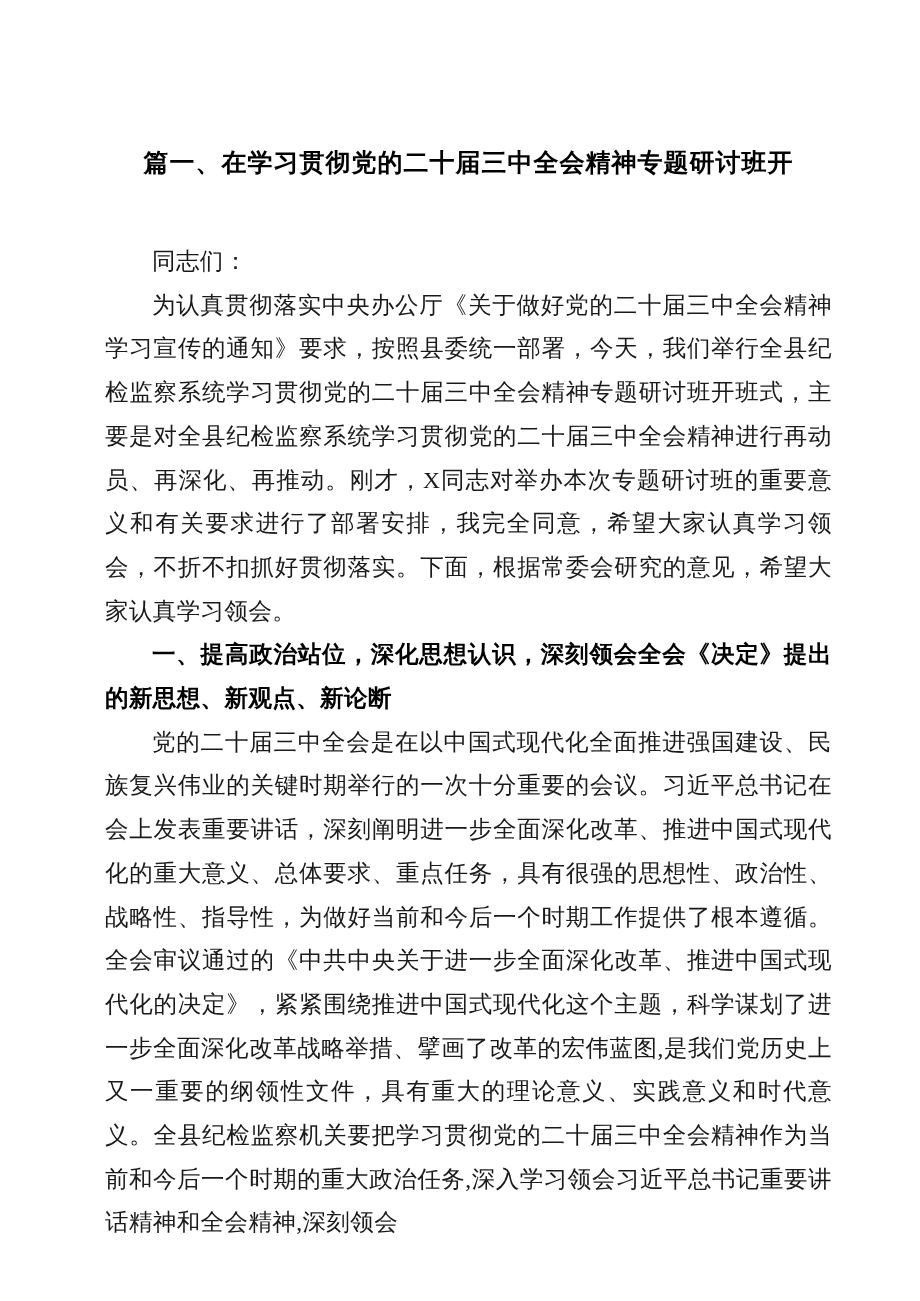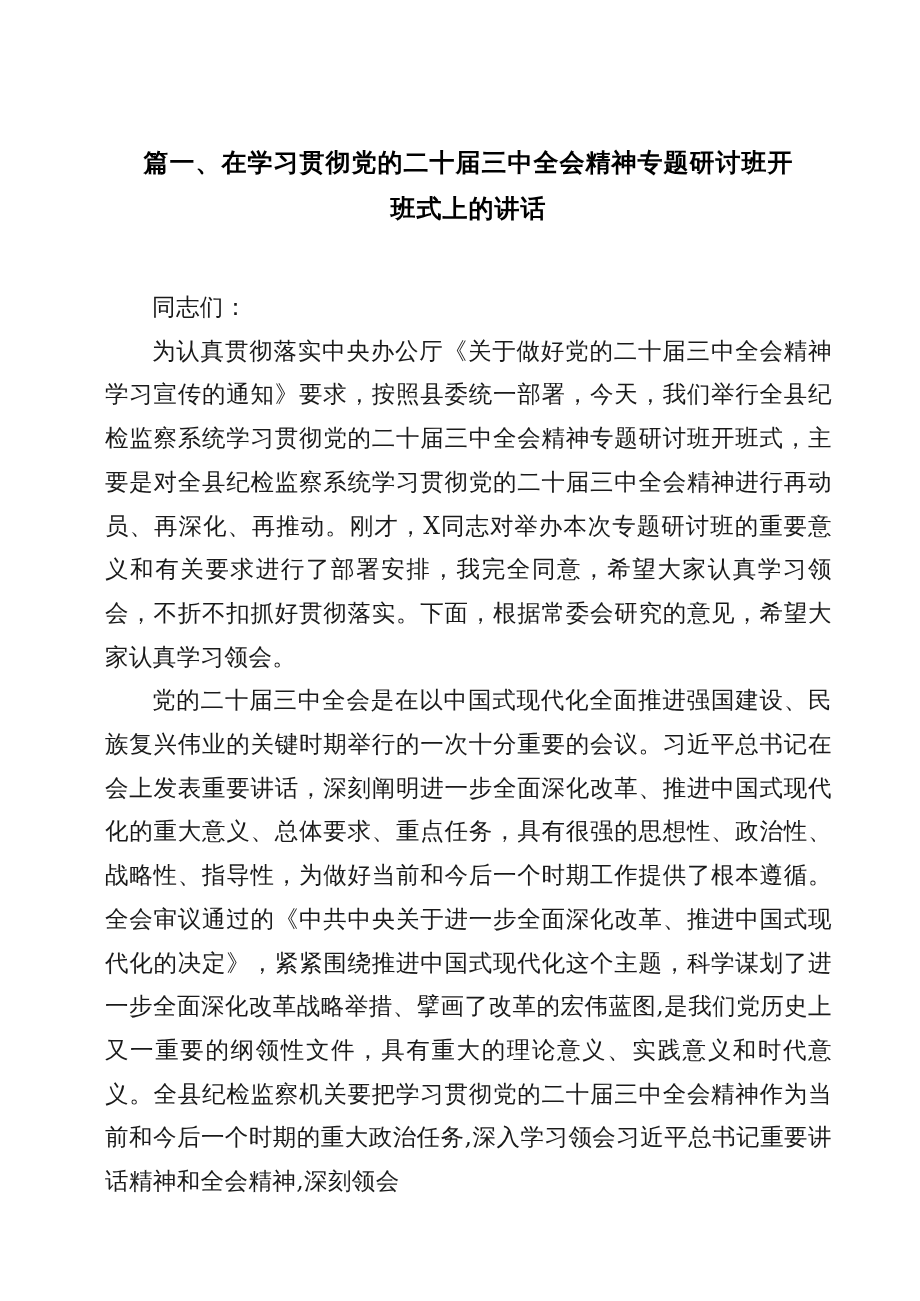--- a/index.html
+++ b/index.html
@@ -37,39 +37,40 @@
     margin: 0;
     font-family: "DejaVu Serif", "Liberation Serif", serif;
     font-size: 23.5px;
     line-height: 43.7px;
     color: #1a1a1a;
     text-align: justify;
     letter-spacing: 0.4px;
   }
   .indent {
     text-indent: 2em;
+    font-family: Liberation Serif, serif;
   }
   .section-heading {
     font-family: "DejaVu Sans", "Liberation Sans", sans-serif;
     font-weight: 700;
     color: #000000;
   }
 </style>
 </head>
 <body>
 
 <div class="page">
   <div class="content">
 
     <h1 class="doc-title">
       <span class="title-line">篇一、在学习贯彻党的二十届三中全会精神专题研讨班开</span>
-      <span class="title-line">班式上的讲话</span>
     </h1>
 
     <p class="body-text indent">同志们：</p>
 
     <p class="body-text indent">为认真贯彻落实中央办公厅《关于做好党的二十届三中全会精神学习宣传的通知》要求，按照县委统一部署，今天，我们举行全县纪检监察系统学习贯彻党的二十届三中全会精神专题研讨班开班式，主要是对全县纪检监察系统学习贯彻党的二十届三中全会精神进行再动员、再深化、再推动。刚才，X同志对举办本次专题研讨班的重要意义和有关要求进行了部署安排，我完全同意，希望大家认真学习领会，不折不扣抓好贯彻落实。下面，根据常委会研究的意见，希望大家认真学习领会。</p>
 
+    <h2 class="body-text indent section-heading">一、提高政治站位，深化思想认识，深刻领会全会《决定》提出的新思想、新观点、新论断</h2>
 
     <p class="body-text indent">党的二十届三中全会是在以中国式现代化全面推进强国建设、民族复兴伟业的关键时期举行的一次十分重要的会议。习近平总书记在会上发表重要讲话，深刻阐明进一步全面深化改革、推进中国式现代化的重大意义、总体要求、重点任务，具有很强的思想性、政治性、战略性、指导性，为做好当前和今后一个时期工作提供了根本遵循。全会审议通过的《中共中央关于进一步全面深化改革、推进中国式现代化的决定》，紧紧围绕推进中国式现代化这个主题，科学谋划了进一步全面深化改革战略举措、擘画了改革的宏伟蓝图,是我们党历史上又一重要的纲领性文件，具有重大的理论意义、实践意义和时代意义。全县纪检监察机关要把学习贯彻党的二十届三中全会精神作为当前和今后一个时期的重大政治任务,深入学习领会习近平总书记重要讲话精神和全会精神,深刻领会</p>
 
   </div>
 </div>
 
 </body></html>

